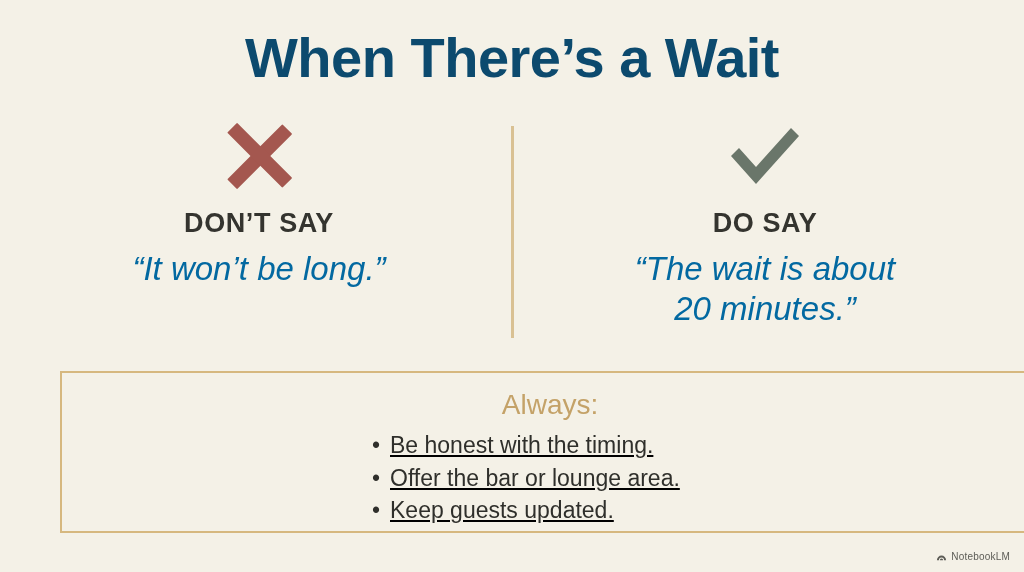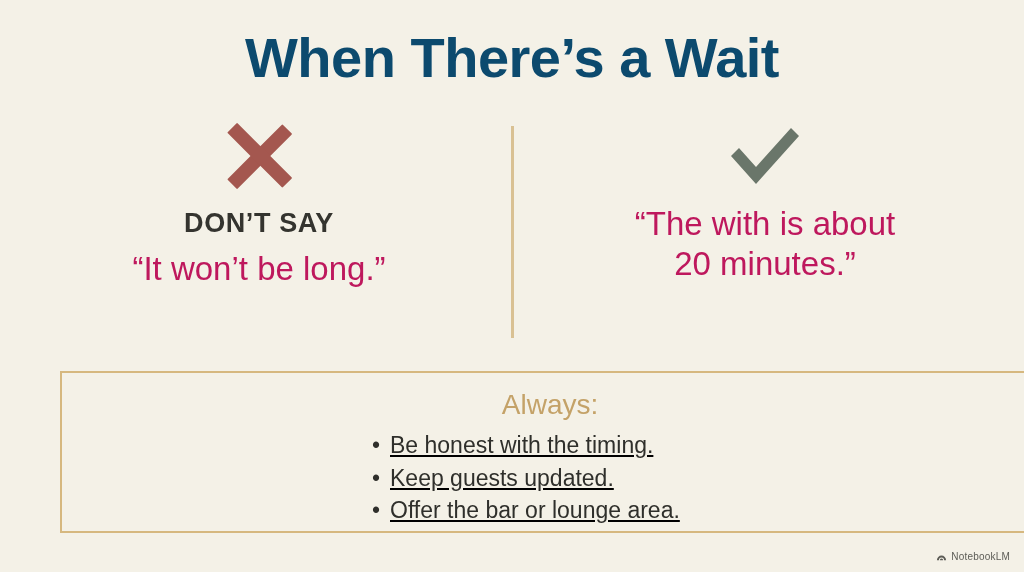--- a/index.html
+++ b/index.html
@@ -76,23 +76,24 @@
   .col-label {
     margin-top: 14px;
     font-size: 27px;
     font-weight: bold;
     color: #34342f;
     letter-spacing: 0.6px;
   }
   .col-quote {
     margin-top: 10px;
     font-size: 33px;
-    color: #be185d;
+    color: #0369a1;
     line-height: 1.22;
     font-weight: normal;
+    font-style: italic;
   }
   .col-quote .ql2 { display: block; }
 
   
   .always-box {
     position: absolute;
     left: 60px;
     top: 371px;
     width: 980px;
     height: 162px;
@@ -169,39 +170,40 @@
         <span class="ql1">“It won’t be long.”</span>
       </div>
     </div>
 
     <div class="col col-right">
       <div class="icon-wrap icon-check">
         <svg width="80" height="66" viewBox="0 0 80 66" aria-hidden="true">
           <path d="M6 33 L14 25 L31 44 L66 5 L74 13 L31 61 Z" fill="#6a766a"></path>
         </svg>
       </div>
+      <div class="col-label">DO SAY</div>
       <div class="col-quote">
-        <span class="ql1">“The with is about</span>
+        <span class="ql1">“The wait is about</span>
         <span class="ql2">20 minutes.”</span>
       </div>
     </div>
 
   </div>
 
   <div class="always-box">
     <div class="always-title">Always:</div>
     <ul class="bullets">
       <li>
         <span class="dot">•</span><span>Be honest with the timing.</span>
       </li>
       <li>
-        <span class="dot">•</span><span>Keep guests updated.</span>
+        <span class="dot">•</span><span>Offer the bar or lounge area.</span>
       </li>
       <li>
-        <span class="dot">•</span><span>Offer the bar or lounge area.</span>
+        <span class="dot">•</span><span>Keep guests updated.</span>
       </li>
     </ul>
   </div>
 
   <div class="watermark">
     <span>
       <svg width="11" height="11" viewBox="0 0 12 12" aria-hidden="true">
         <path d="M1 10 A5 5 0 0 1 11 10 L8.8 10 A2.8 2.8 0 0 0 3.2 10 Z" fill="#5d5d57"></path>
         <path d="M4.2 10 A1.8 1.8 0 0 1 7.8 10 Z" fill="#5d5d57"></path>
       </svg>

